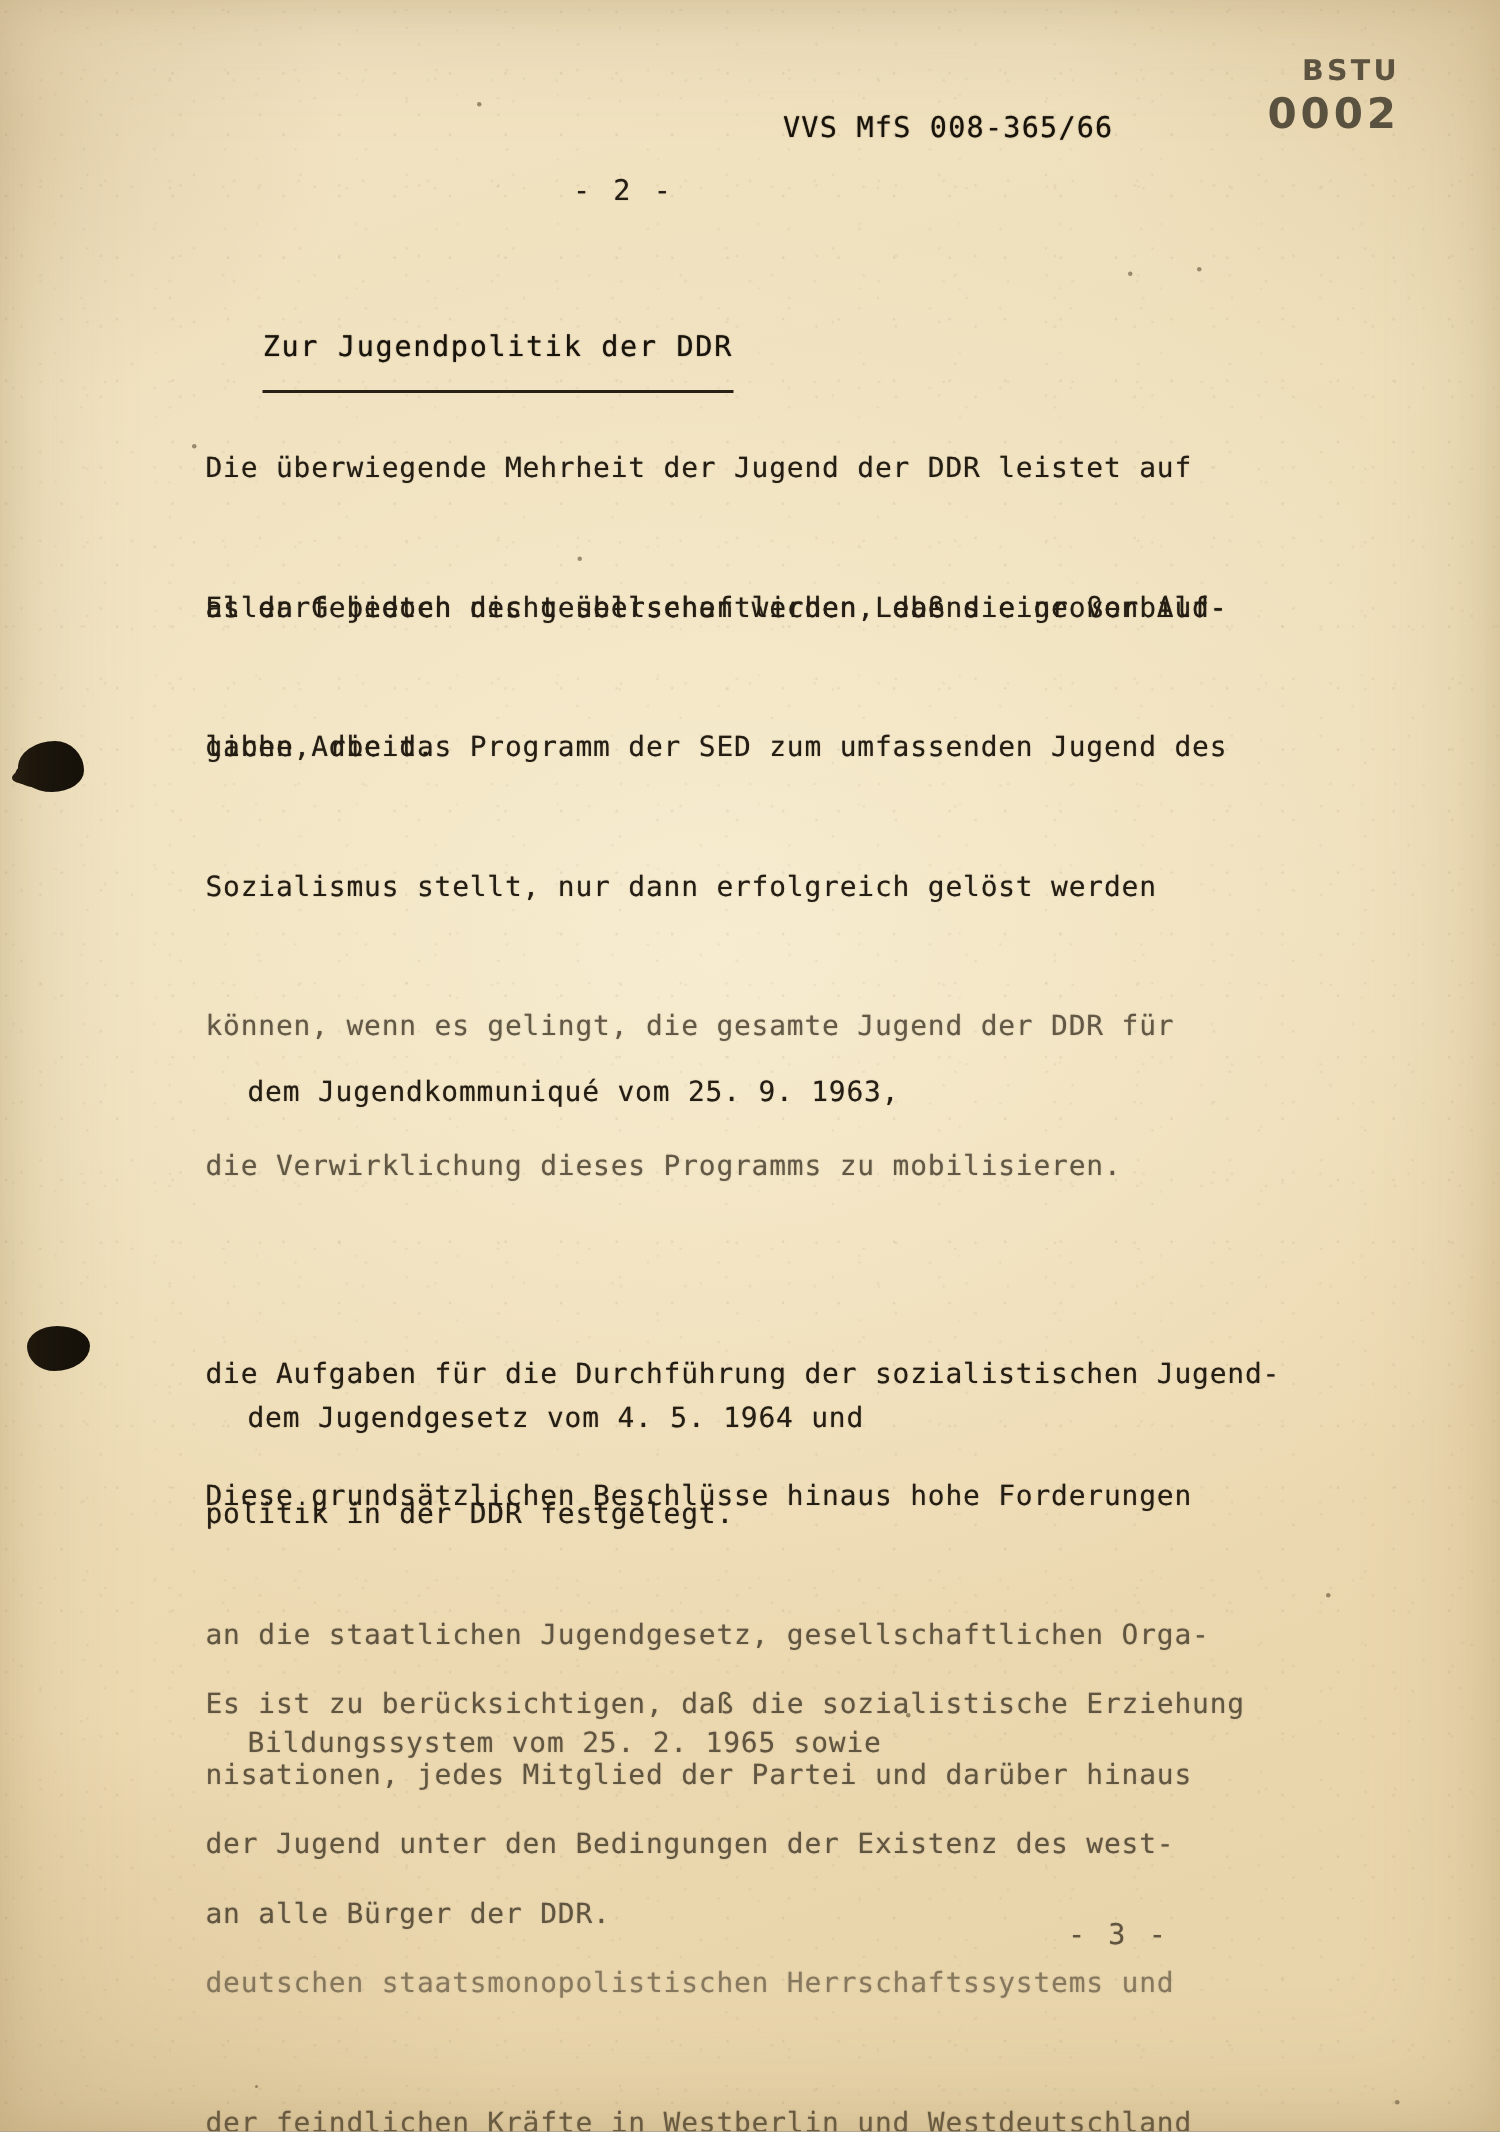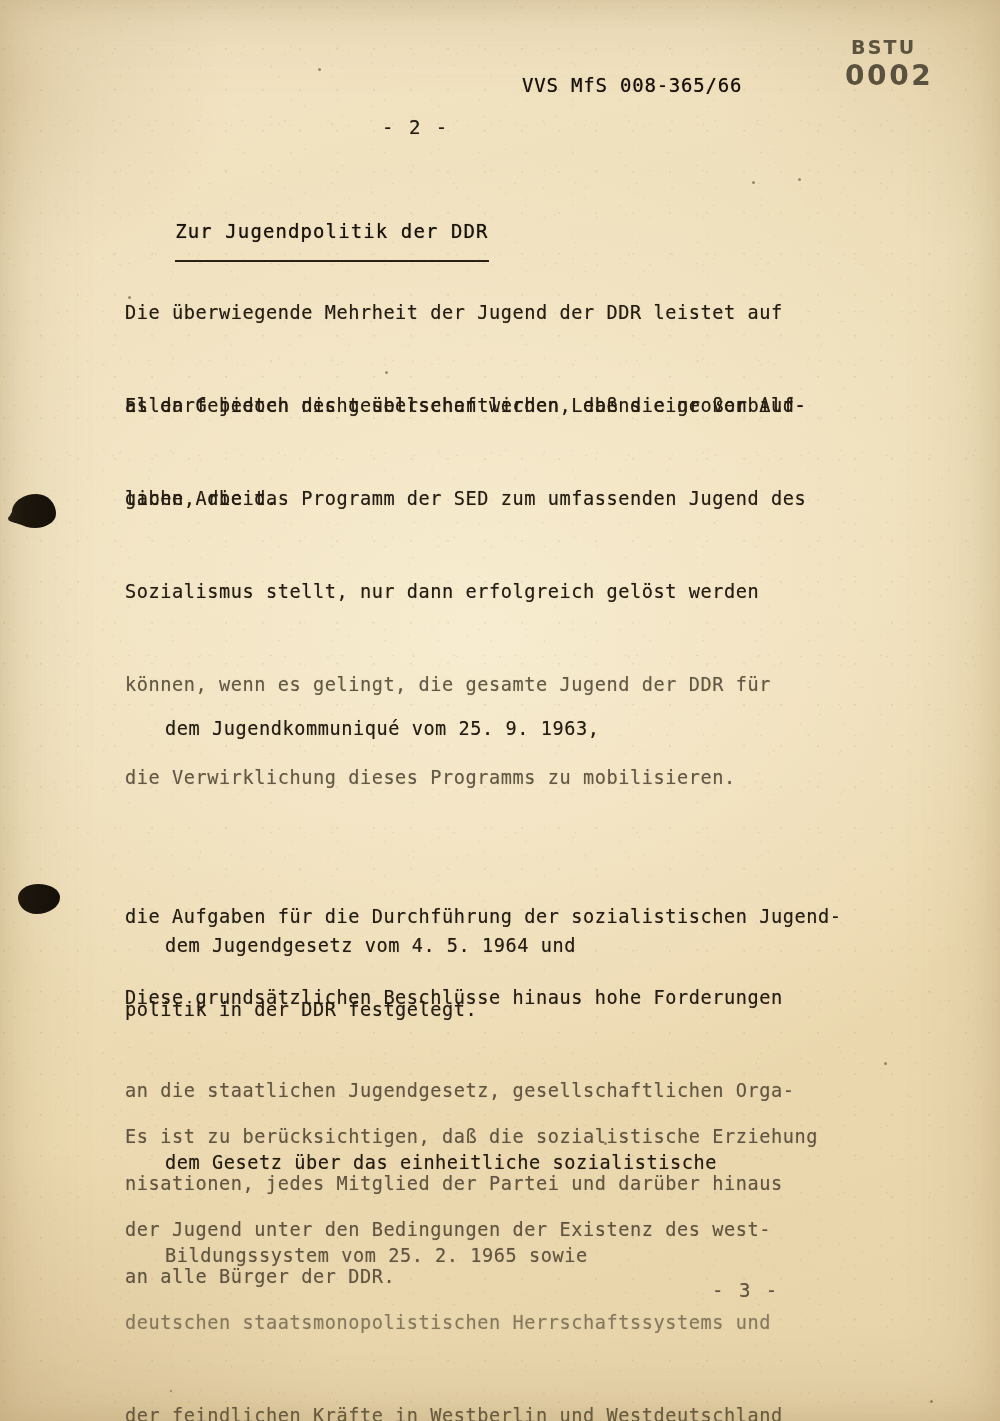--- a/index.html
+++ b/index.html
@@ -83,20 +83,21 @@
     color: #4b4434;
     text-align: left;
     opacity: .9;
   }
   #archive-stamp .stamp-agency {
     font-size: 19px;
     letter-spacing: 2.2px;
     font-weight: 600;
     display: block;
     margin-left: 6px;
+    text-align: right;
   }
   #archive-stamp .stamp-number {
     font-size: 28px;
     letter-spacing: 2.6px;
     font-weight: 600;
     display: block;
     margin-top: 1px;
   }
 
   #page-number-top {
@@ -112,21 +113,21 @@
     left: 125px;
     font-size: 19px;
     letter-spacing: 1.1px;
   }
   #section-heading .u {
     border-bottom: 2px solid #2a2116;
     padding-bottom: 18px;
   }
 
   
-  .para { left: 125px; }
+  .para { left: 137px; }
 
   #para-1 { top: 235px; }
   #para-2 { top: 328px; }
   #para-3 { top: 505px; }
 
   #list-block {
     left: 165px;
     top: 589px;
   }
   .list-item { margin-bottom: 0; }
@@ -210,21 +211,20 @@
 
 
   <div class="tw" id="list-block">
     <div class="list-item" id="list-item-1">
       <div>dem Jugendkommuniqué vom 25. 9. 1963,</div>
     </div>
     <div class="list-item" id="list-item-2">
       <div>dem Jugendgesetz vom 4. 5. 1964 und</div>
     </div>
     <div class="list-item" id="list-item-3">
-      <div>dem Gesetz über das einheitliche sozialistische</div>
       <div class="faded">Bildungssystem vom 25. 2. 1965 sowie</div>
     </div>
     <div class="list-item" id="list-item-4">
       
       
       
       
       
     </div>
   </div>

